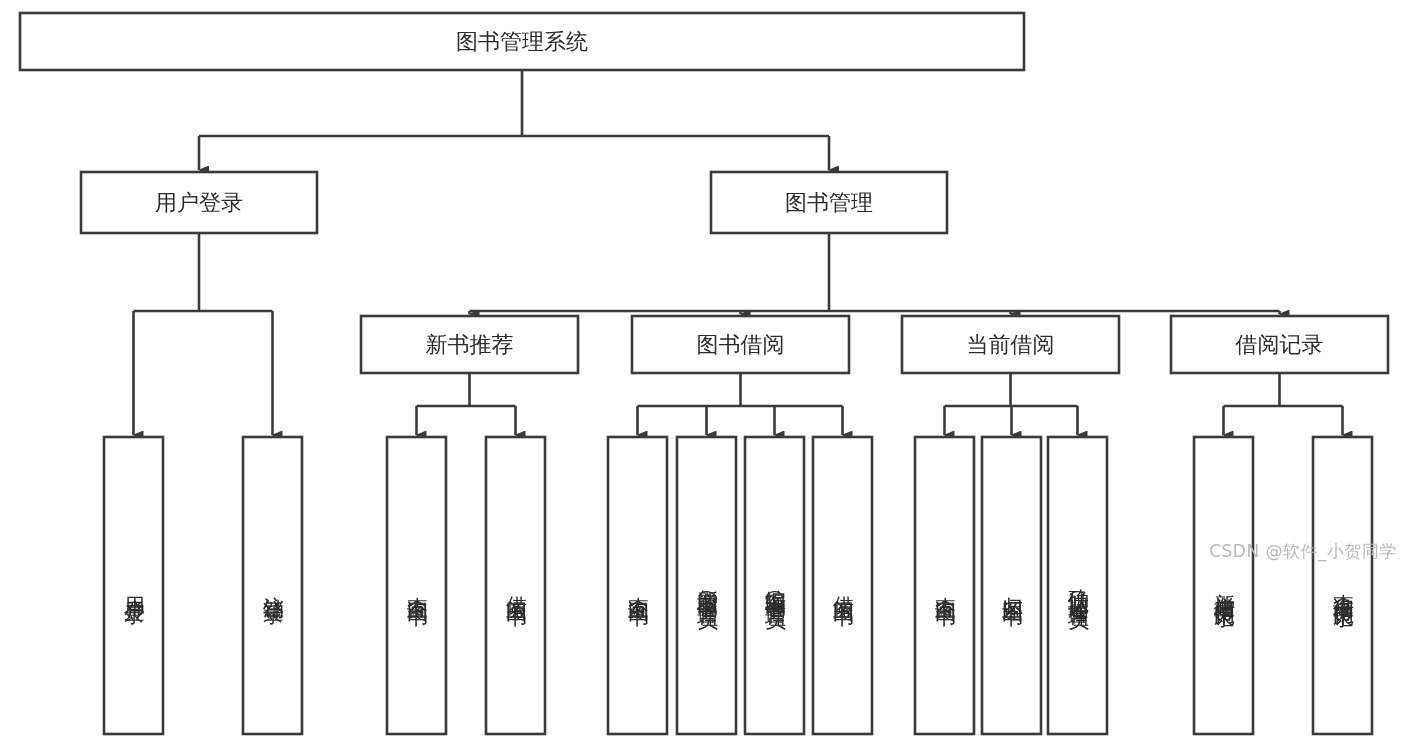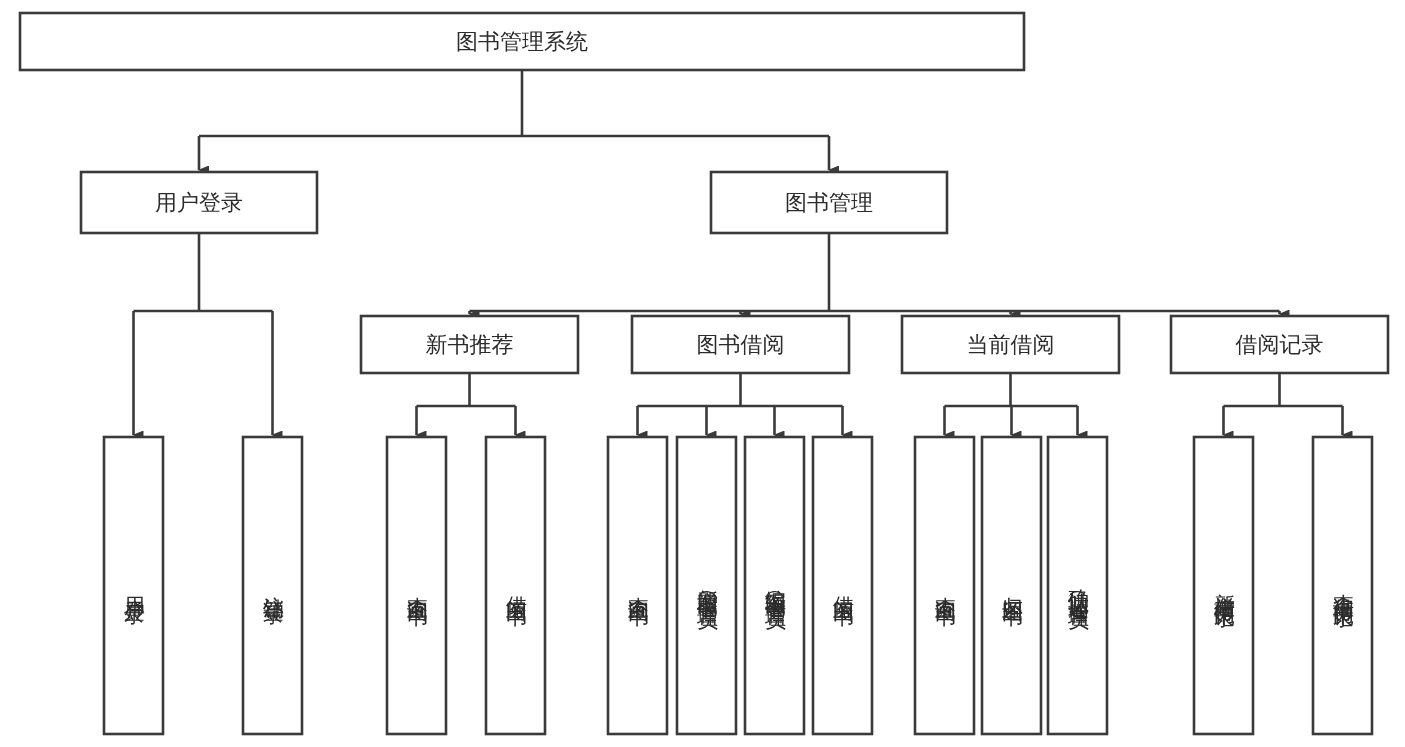--- a/index.html
+++ b/index.html
@@ -187,13 +187,14 @@
           <rect x="1194" y="437" width="59" height="297" class="node-rect"></rect>
           <text x="1224.5" y="585.5" class="node-label-vertical">新增借阅记录</text>
         </g>
         <g>
           <rect x="1313" y="437" width="59" height="297" class="node-rect"></rect>
           <text x="1343.5" y="585.5" class="node-label-vertical">查询借阅记录</text>
         </g>
       </g>
   </svg>
 
+  <div class="watermark">CSDN @软件_小贺同学</div>
 </div>
 
 </body></html>

